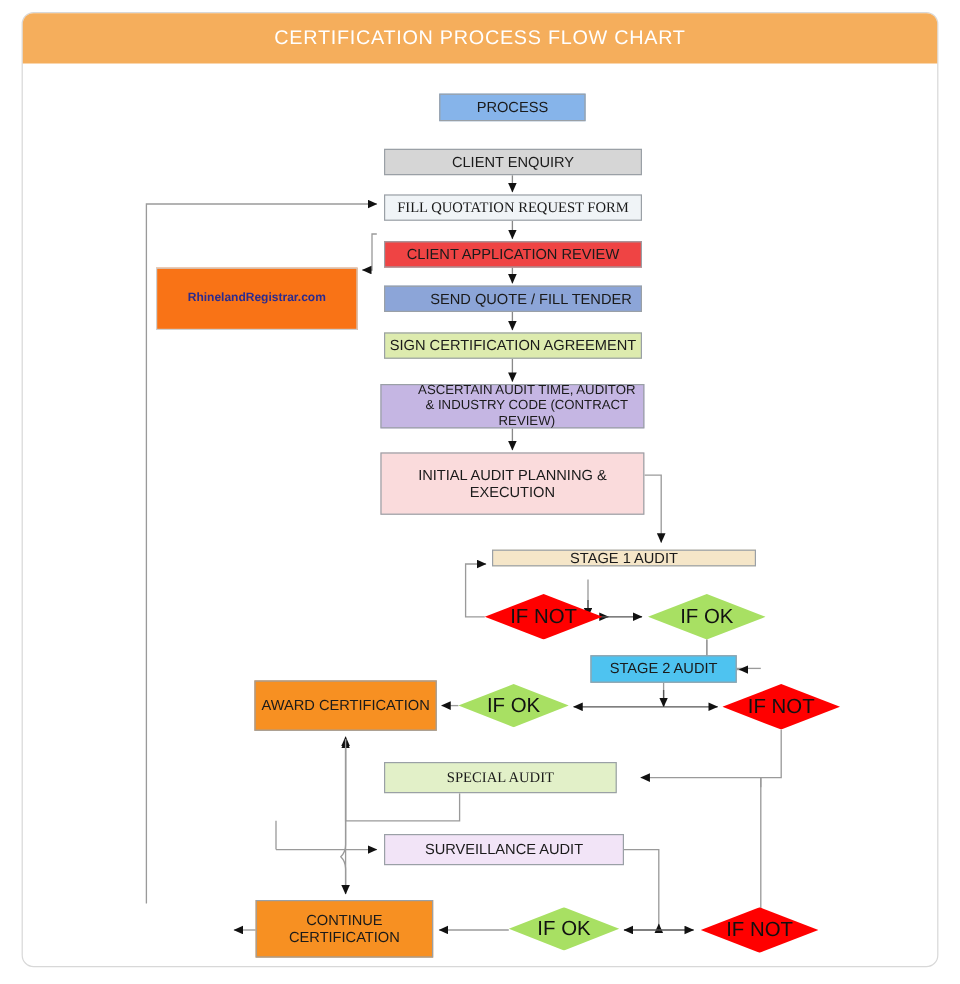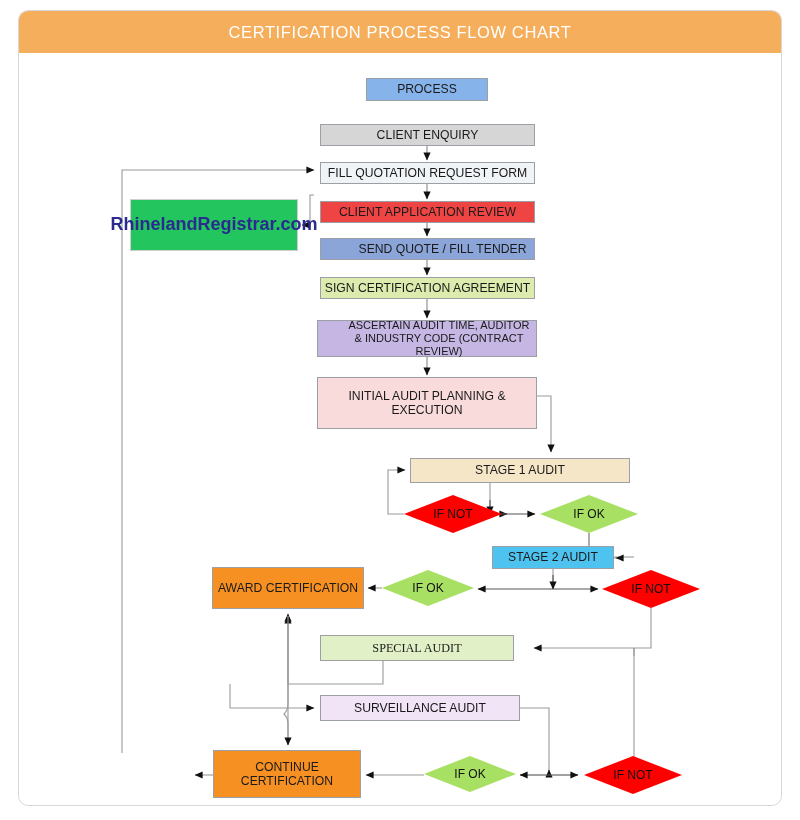--- a/index.html
+++ b/index.html
@@ -19,26 +19,26 @@
     display:flex;align-items:center;justify-content:center;
     color:#ffffff;font-size:16.5px;letter-spacing:.6px;
   }
   #svglayer{position:absolute;left:0;top:0;width:800px;height:820px;}
   .node{
     position:absolute;box-sizing:border-box;
     display:flex;align-items:center;justify-content:center;text-align:center;
     color:#1a1a1a;line-height:1.18;
   }
   .box{border:1px solid #9aa0a6;font-size:12.2px;}
-  .dia{font-size:12px;color:#111;}
+  .dia{font-size:17px;color:#111;}
   .dia span{position:relative;z-index:2;}
   .diashape{position:absolute;left:0;top:0;width:100%;height:100%;}
   .wm{
-    border:1px solid #cfcfcf;background:#22c55e;color:#2b2b8f;
-    font-size:18px;font-weight:bold;
+    border:1px solid #cfcfcf;background:#f97316;color:#2b2b8f;
+    font-size:10px;font-weight:bold;margin-top:24px;
   }
 </style>
 </head>
 <body>
 
 <div id="card">
   <div id="frame"></div>
 
   <div id="titlebar">CERTIFICATION PROCESS FLOW CHART</div>
 
@@ -112,21 +112,21 @@
   </svg>
 
   <div class="node box" style="left:366px;top:78px;width:122px;height:23px;background:#86B4EA;">
     <span>PROCESS</span>
   </div>
 
   <div class="node box" style="left:320px;top:124px;width:215px;height:22px;background:#D6D6D6;">
     <span>CLIENT ENQUIRY</span>
   </div>
 
-  <div class="node box" style="left:320px;top:162px;width:215px;height:22px;background:#F0F4F7;">
+  <div class="node box" style="left:320px;top:162px;width:215px;height:22px;background:#F0F4F7;font-family:Liberation Serif, serif;">
     <span>FILL QUOTATION REQUEST FORM</span>
   </div>
 
   <div class="node box" style="left:320px;top:201px;width:215px;height:22px;background:#ef4444;">
     <span>CLIENT APPLICATION REVIEW</span>
   </div>
 
   <div class="node box" style="left:320px;top:238px;width:215px;height:22px;background:#8CA5D8;padding-left:30px;">
     <span>SEND QUOTE / FILL TENDER</span>
   </div>
@@ -138,21 +138,21 @@
   <div class="node box" style="left:317px;top:320px;width:220px;height:37px;background:#C5B6E3;font-size:11px;">
     <span style="white-space:pre-line;padding-left:24px;">ASCERTAIN AUDIT TIME, AUDITOR
 &amp; INDUSTRY CODE (CONTRACT REVIEW)</span>
   </div>
 
   <div class="node box" style="left:317px;top:377px;width:220px;height:52px;background:#FADBDC;">
     <span style="white-space:pre-line;">INITIAL AUDIT PLANNING &amp;
 EXECUTION</span>
   </div>
 
-  <div class="node box" style="left:410px;top:458px;width:220px;height:25px;background:#F5E6C8;">
+  <div class="node box" style="left:410px;top:458px;width:220px;height:14px;background:#F5E6C8;">
     <span>STAGE 1 AUDIT</span>
   </div>
 
   <div class="node dia" style="left:404px;top:495px;width:98px;height:38px;">
     <svg class="diashape" viewBox="0 0 98 38" preserveAspectRatio="none">
       <polygon points="49,0 98,19 49,38 0,19" fill="#FF0000"></polygon>
     </svg>
     <span>IF NOT</span>
   </div>
 

